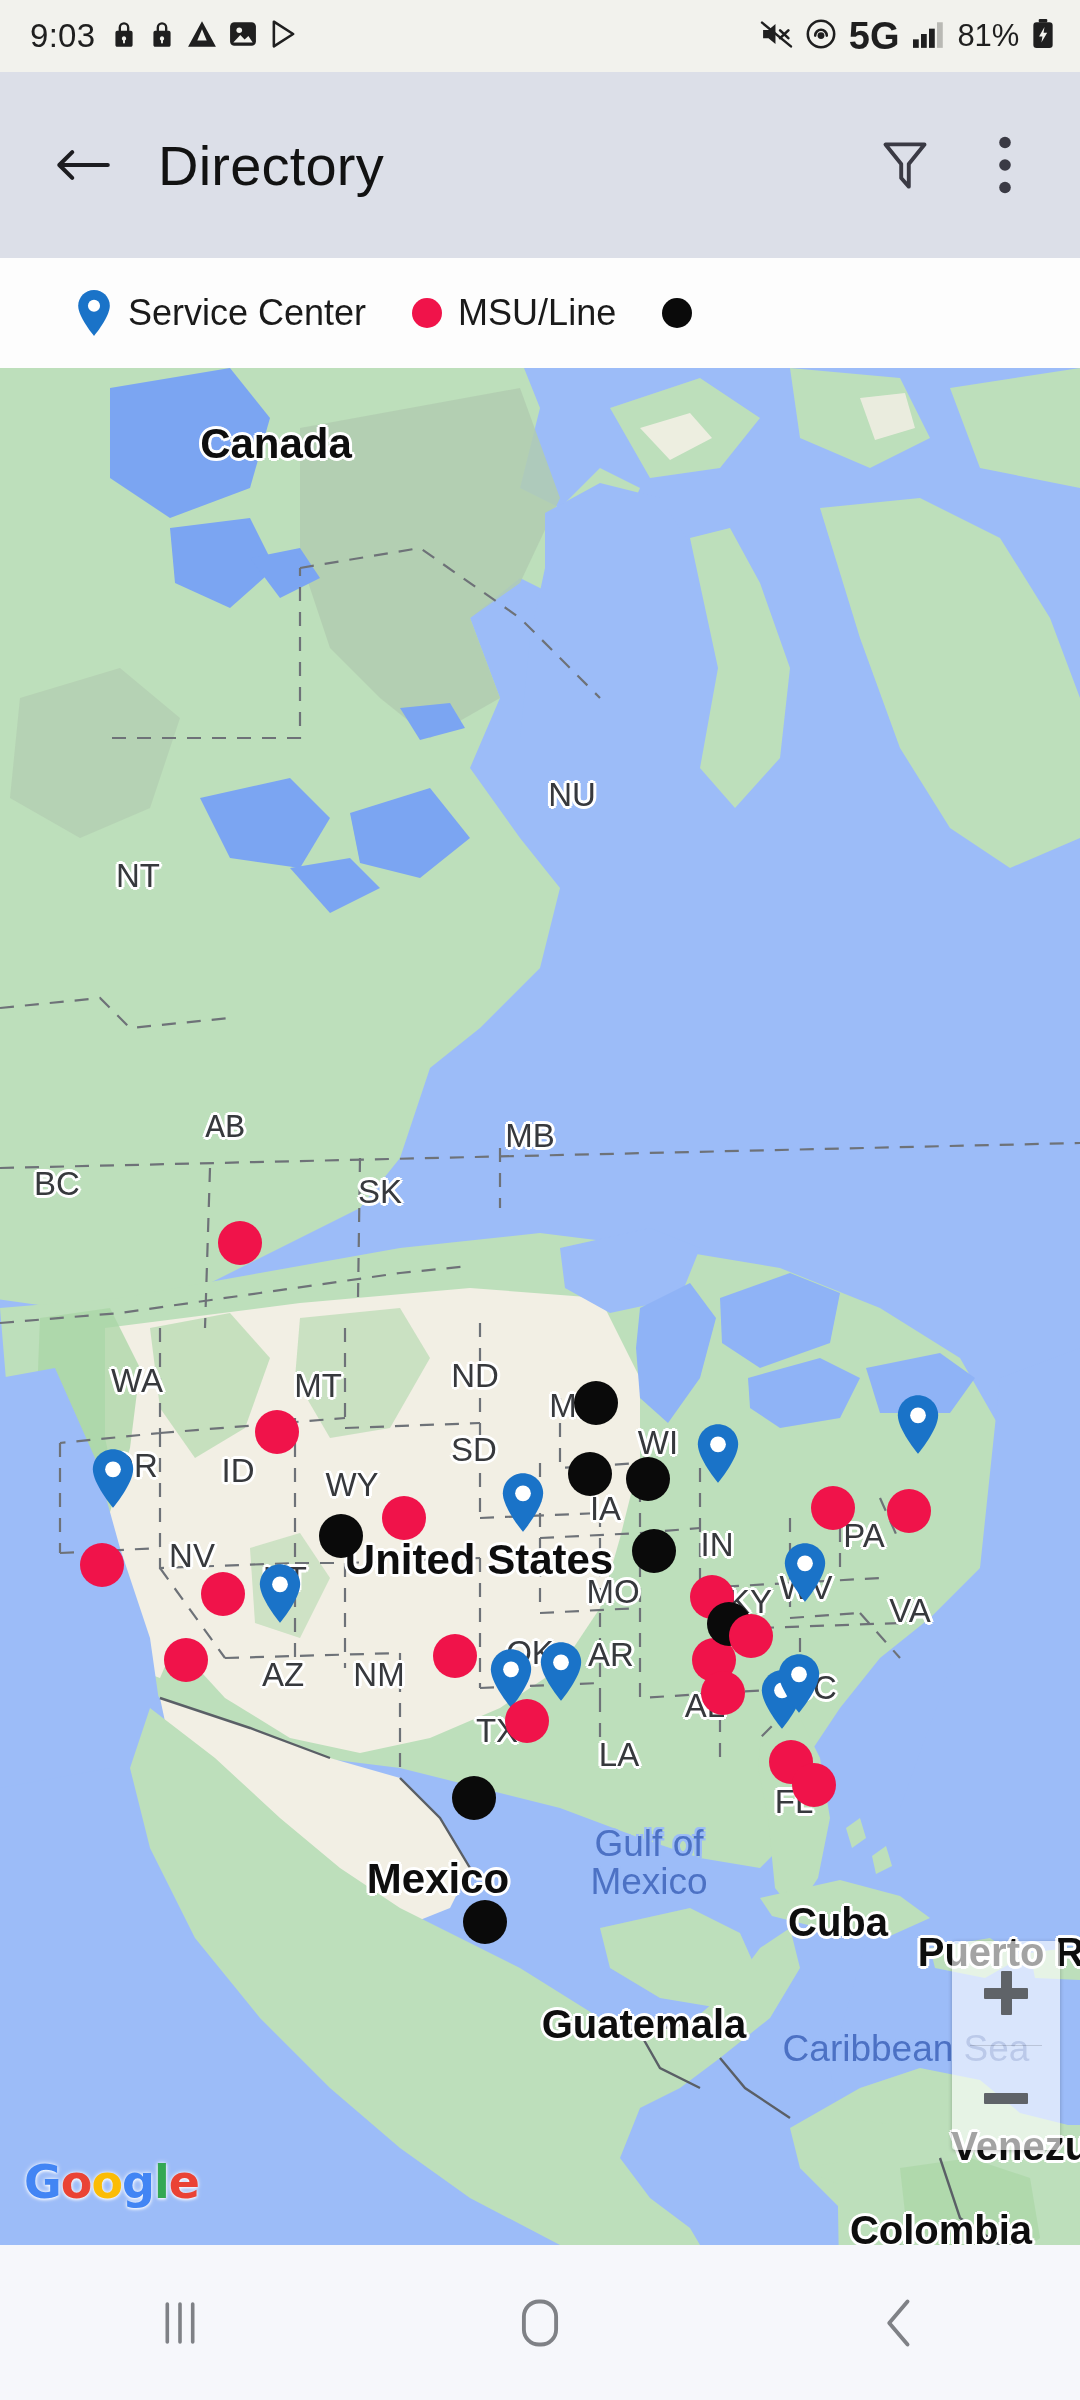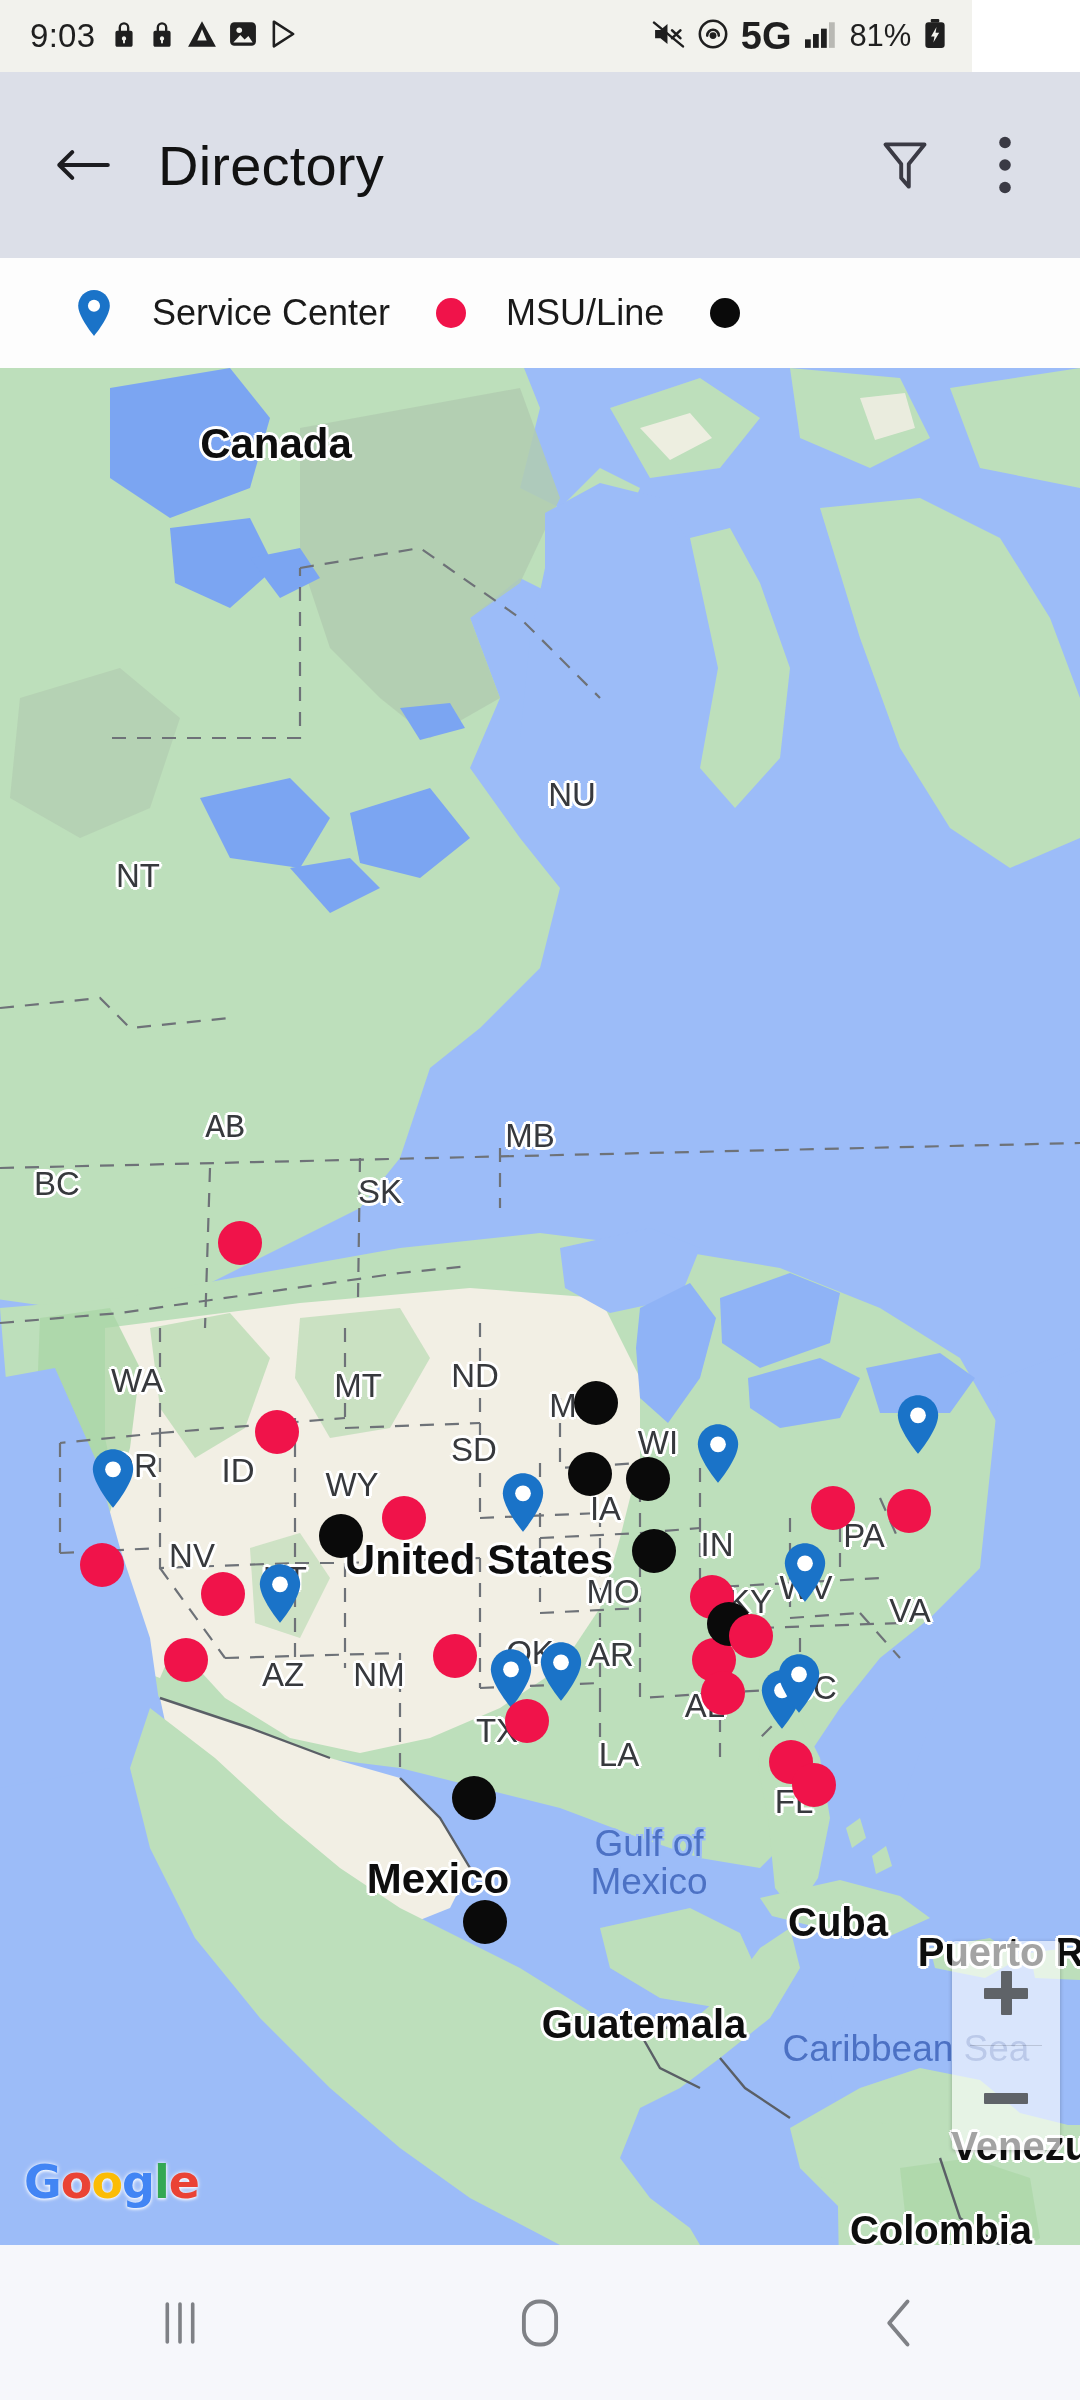--- a/index.html
+++ b/index.html
@@ -6,21 +6,21 @@
   * { margin:0; padding:0; box-sizing:border-box; }
   html,body {
     width:1080px; height:2400px;
     font-family:"Liberation Sans", sans-serif;
     background:#fff; overflow:hidden;
   }
   #screen { position:relative; width:1080px; height:2400px; overflow:hidden; }
 
   
   .statusbar{
-    position:absolute; top:0; left:0; width:972px; height:72px;
+    position:absolute; top:0; left:0; width:1080px; height:72px;
     background:#f2f2ed; display:flex; align-items:center;
     padding:0 26px 0 30px;
   }
   .sb-time{ font-size:33px; font-weight:400; color:#1f1f1f; letter-spacing:.3px; }
   .sb-left-icons{ display:flex; align-items:center; gap:12px; margin-left:16px; }
   .sb-spacer{ flex:1; }
   .sb-right{ display:flex; align-items:center; gap:13px; }
   .sb-ic{ display:block; }
   .sb-text{ font-size:38px; font-weight:700; color:#1f1f1f; }
   .sb-pct{ font-size:31px; font-weight:400; color:#1f1f1f; letter-spacing:-.2px;}
@@ -37,21 +37,21 @@
   }
   .ab-spacer{ flex:1; }
   .ab-act{ width:70px; height:70px; display:flex; align-items:center; justify-content:center; }
   .ab-act + .ab-act{ margin-left:30px; }
 
   
   .legend{
     position:absolute; top:258px; left:0; width:1080px; height:110px;
     background:#fdfdfd; display:flex; align-items:center; padding-left:76px;
   }
-  .lg-item{ display:flex; align-items:center;gap:24px; }
+  .lg-item{ display:flex; align-items:center; }
   .lg-item + .lg-item{ margin-left:46px; }
   .lg-label{ font-size:36px; color:#1a1a1a; margin-left:16px; white-space:nowrap; }
   .lg-pin{ width:36px; height:46px; }
   .lg-dot{ width:30px; height:30px; border-radius:50%; }
 
   
   .map{
     position:absolute; top:368px; left:0; width:1080px; height:1877px;
     background:#9cbcf8; overflow:hidden;
   }
@@ -410,21 +410,21 @@
         <div class="mlabel country" style="left: 644px; top: 1656px;">Guatemala</div>
         <div class="mlabel country" style="left: 1048px; top: 1778px;">Venezuela</div>
         <div class="mlabel country" style="left: 941px; top: 1862px;">Colombia</div>
         <div class="mlabel state" style="left: 572px; top: 427px;">NU</div>
         <div class="mlabel state" style="left: 138px; top: 508px;">NT</div>
         <div class="mlabel state" style="left: 225px; top: 760px; font-family: Liberation Mono, monospace;">AB</div>
         <div class="mlabel state" style="left: 380px; top: 824px;">SK</div>
         <div class="mlabel state" style="left: 530px; top: 768px;">MB</div>
         <div class="mlabel state" style="left: 57px; top: 816px;">BC</div>
         <div class="mlabel state" style="left: 137px; top: 1013px;">WA</div>
-        <div class="mlabel state" style="left: 318px; top: 1018px; margin-left: 40px;">MT</div>
+        <div class="mlabel state" style="left: 318px; top: 1018px;">MT</div>
         <div class="mlabel state" style="left: 475px; top: 1008px;">ND</div>
         <div class="mlabel state" style="left: 133px; top: 1098px;">OR</div>
         <div class="mlabel state" style="left: 238px; top: 1103px;">ID</div>
         <div class="mlabel state" style="left: 474px; top: 1082px;">SD</div>
         <div class="mlabel state" style="left: 352px; top: 1117px;">WY</div>
         <div class="mlabel state" style="left: 575px; top: 1038px;">MN</div>
         <div class="mlabel state" style="left: 658px; top: 1075px;">WI</div>
         <div class="mlabel state" style="left: 591px; top: 1141px; padding-left: 29px;">IA</div>
         <div class="mlabel state" style="left: 192px; top: 1188px;">NV</div>
         <div class="mlabel state" style="left: 285px; top: 1211px;">UT</div>

